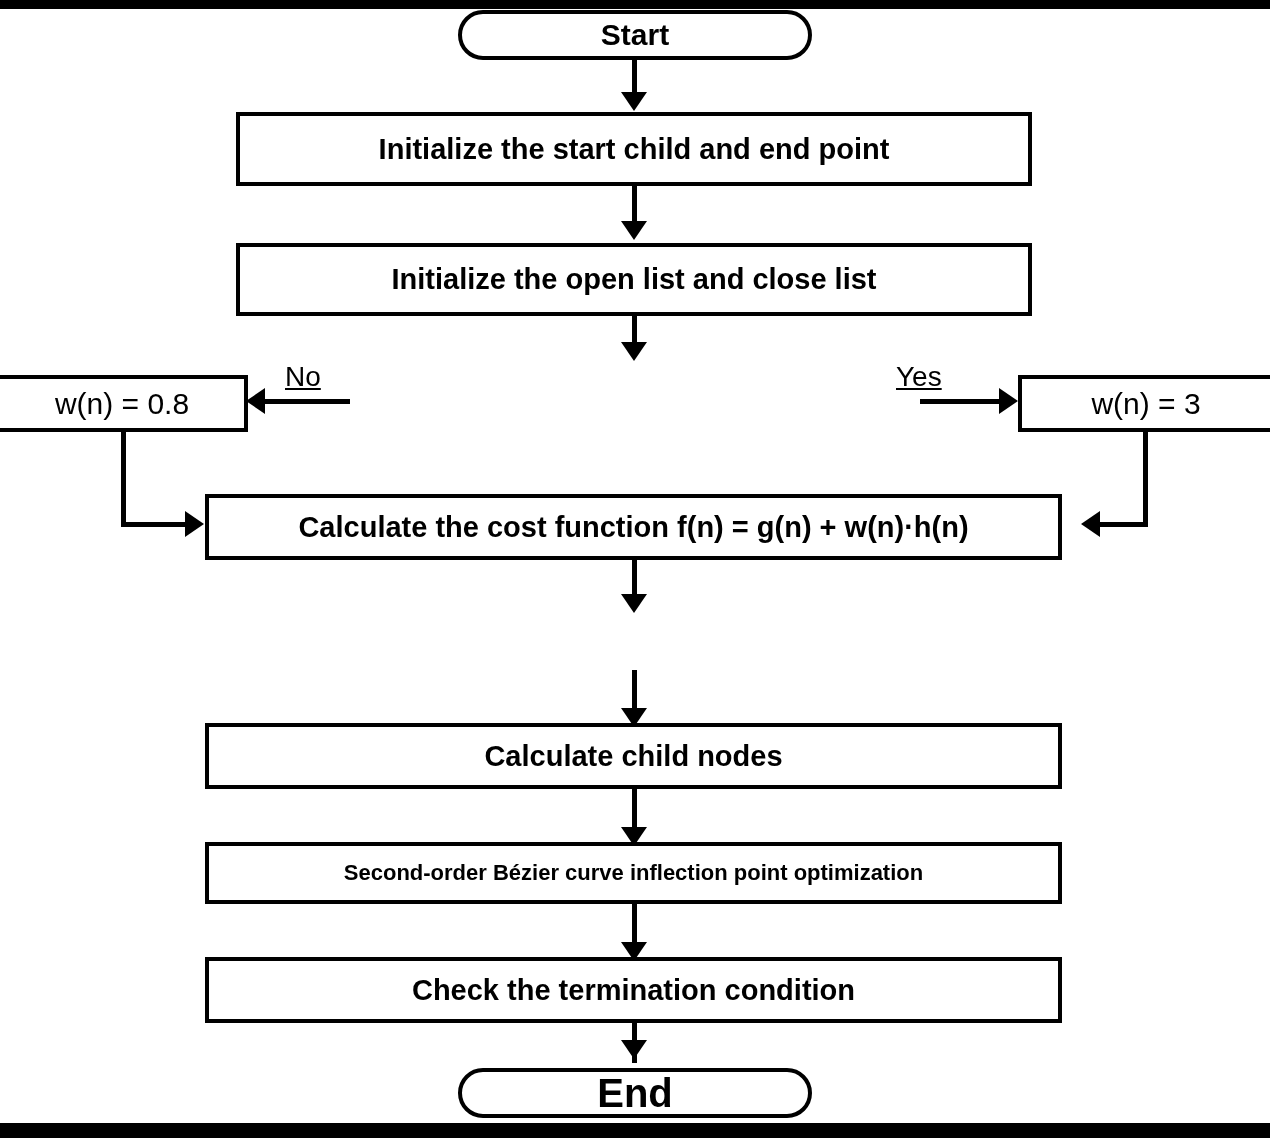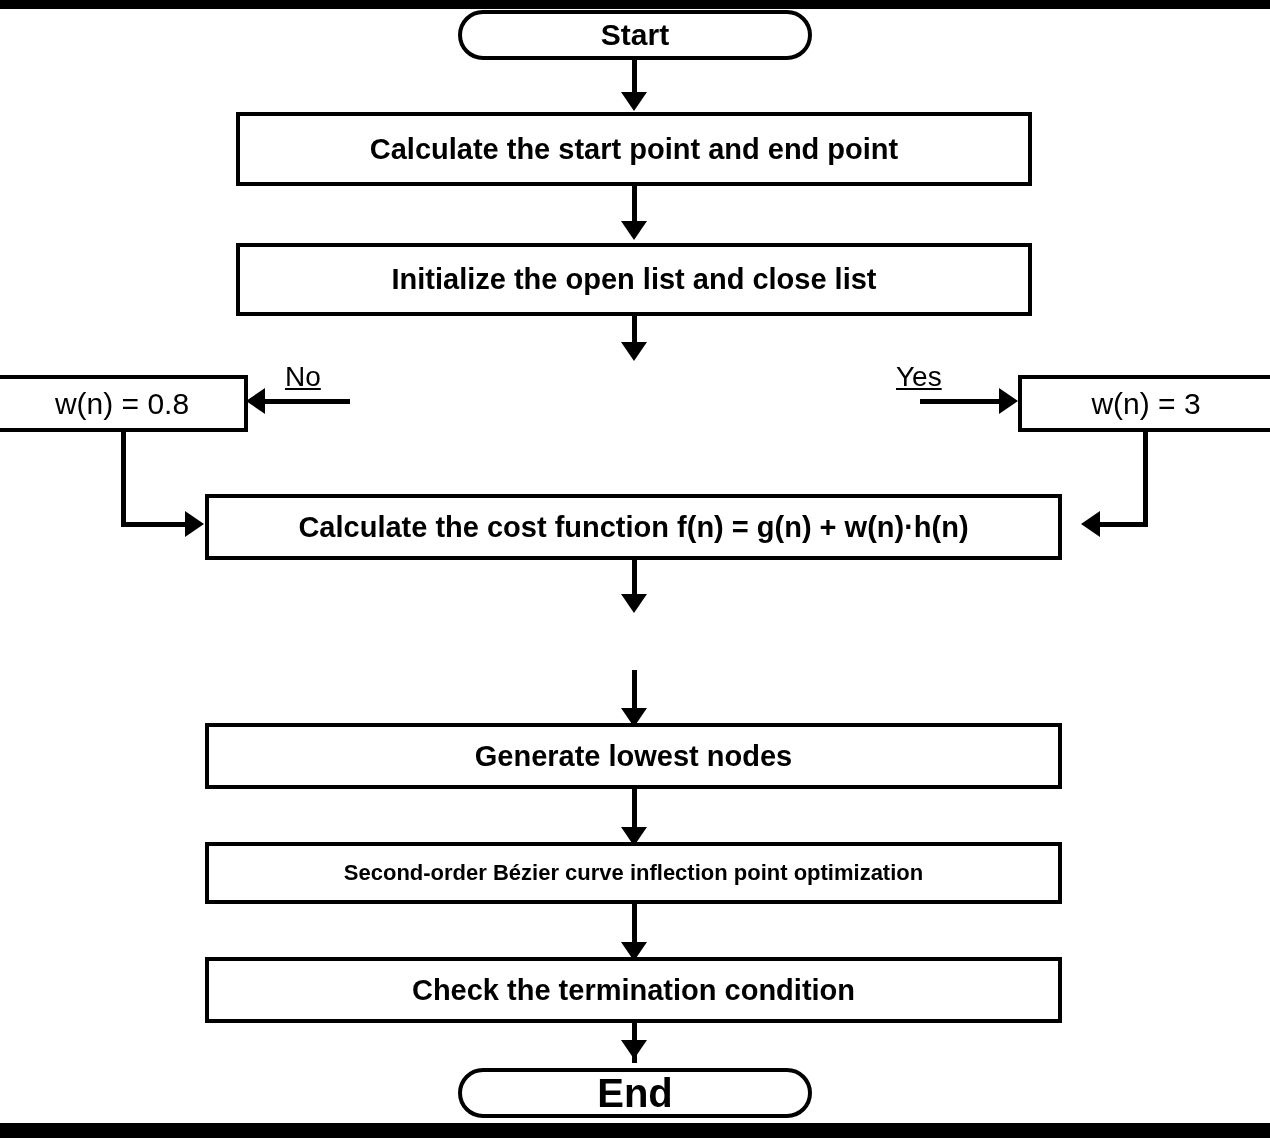--- a/index.html
+++ b/index.html
@@ -80,21 +80,21 @@
   <div class="bar" id="bar-bottom"></div>
 
   <div class="node terminator" style="left:458px;top:10px;width:354px;height:50px;font-size:30px;">
     <span>Start</span>
   </div>
 
   <div class="vline" style="left:632px;top:60px;height:36px;"></div>
   <div class="arrow-down" style="left:621px;top:92px;"></div>
 
   <div class="node proc" style="left:236px;top:112px;width:796px;height:74px;font-size:29px;">
-    <span>Calculate the start point and end point</span>
+    <span>Initialize the start child and end point</span>
   </div>
 
   <div class="vline" style="left:632px;top:186px;height:37px;"></div>
   <div class="arrow-down" style="left:621px;top:221px;"></div>
 
   <div class="node proc" style="left:236px;top:243px;width:796px;height:73px;font-size:29px;text-align:right;">
     <span>Initialize the open list and close list</span>
   </div>
 
   <div class="vline" style="left:632px;top:316px;height:32px;"></div>
@@ -130,21 +130,21 @@
   </div>
 
   <div class="vline" style="left:632px;top:560px;height:38px;"></div>
   <div class="arrow-down" style="left:621px;top:594px;"></div>
 
 
   <div class="vline" style="left:632px;top:670px;height:42px;"></div>
   <div class="arrow-down" style="left:621px;top:708px;"></div>
 
   <div class="node proc" style="left:205px;top:723px;width:857px;height:66px;font-size:29px;">
-    <span>Generate lowest nodes</span>
+    <span>Calculate child nodes</span>
   </div>
 
   <div class="vline" style="left:632px;top:789px;height:42px;"></div>
   <div class="arrow-down" style="left:621px;top:827px;"></div>
 
   <div class="node proc" style="left:205px;top:842px;width:857px;height:62px;font-size:22px;">
     <span>Second-order Bézier curve inflection point optimization</span>
   </div>
 
   <div class="vline" style="left:632px;top:904px;height:42px;"></div>

